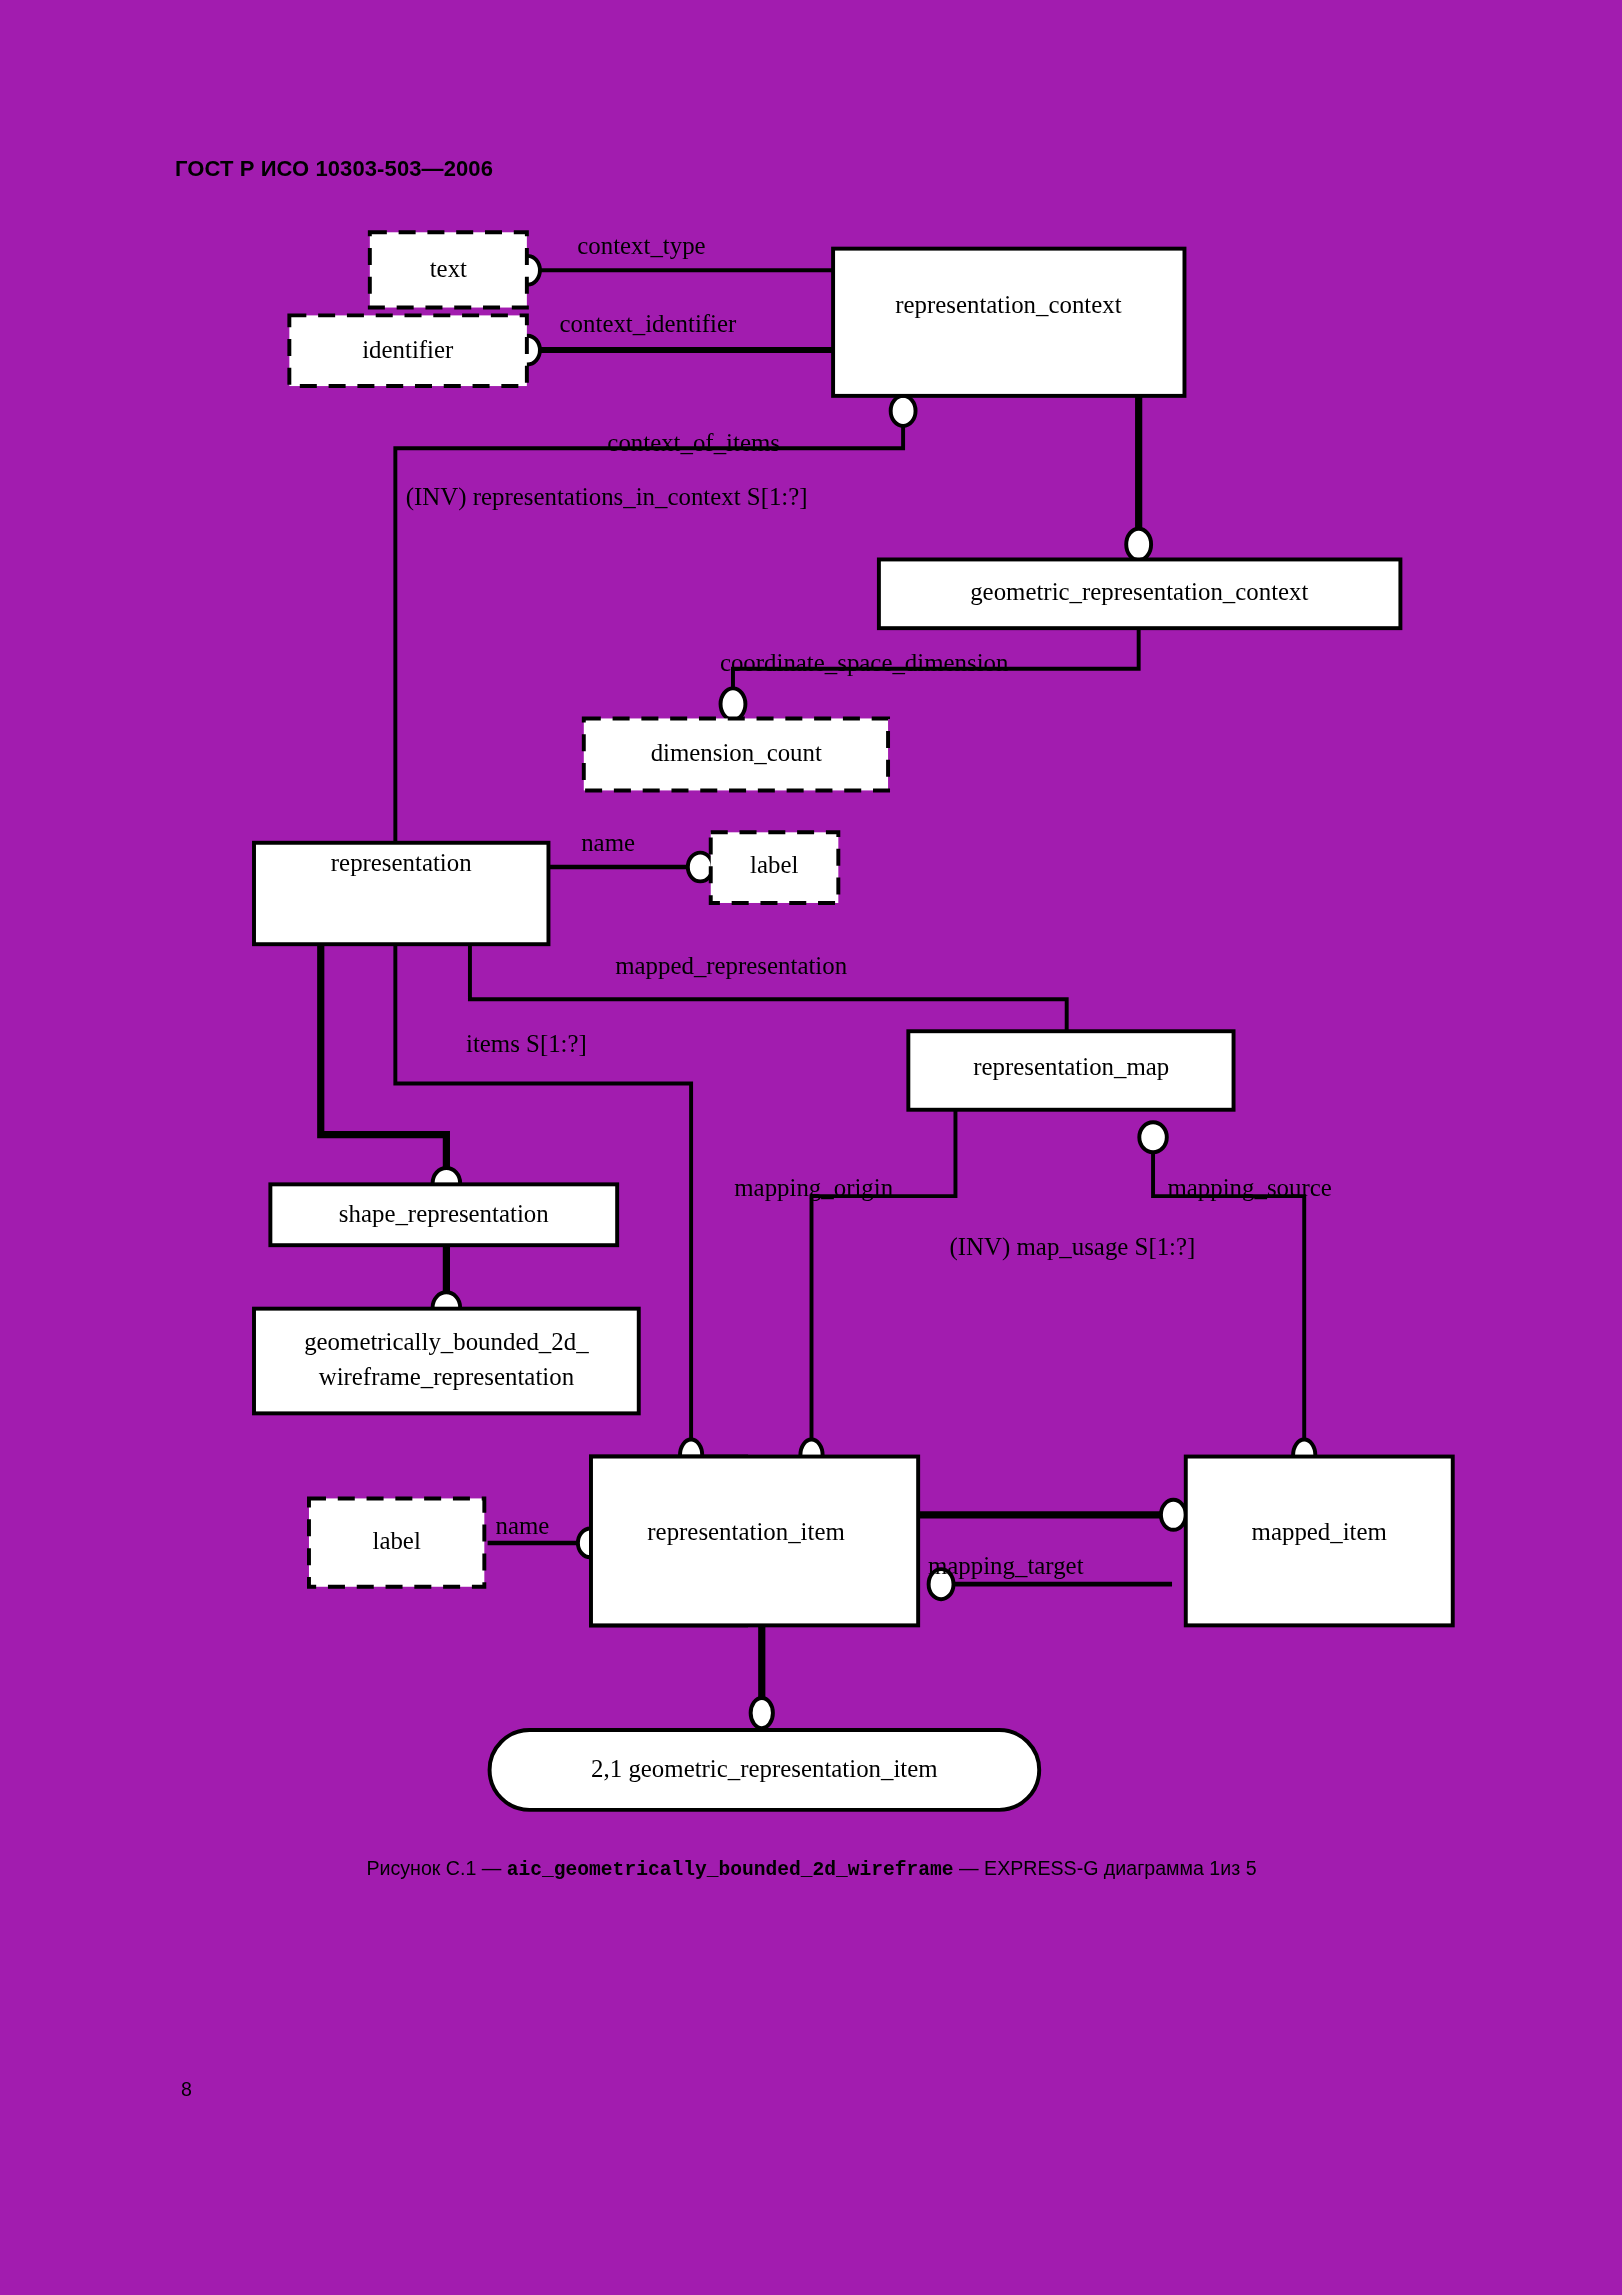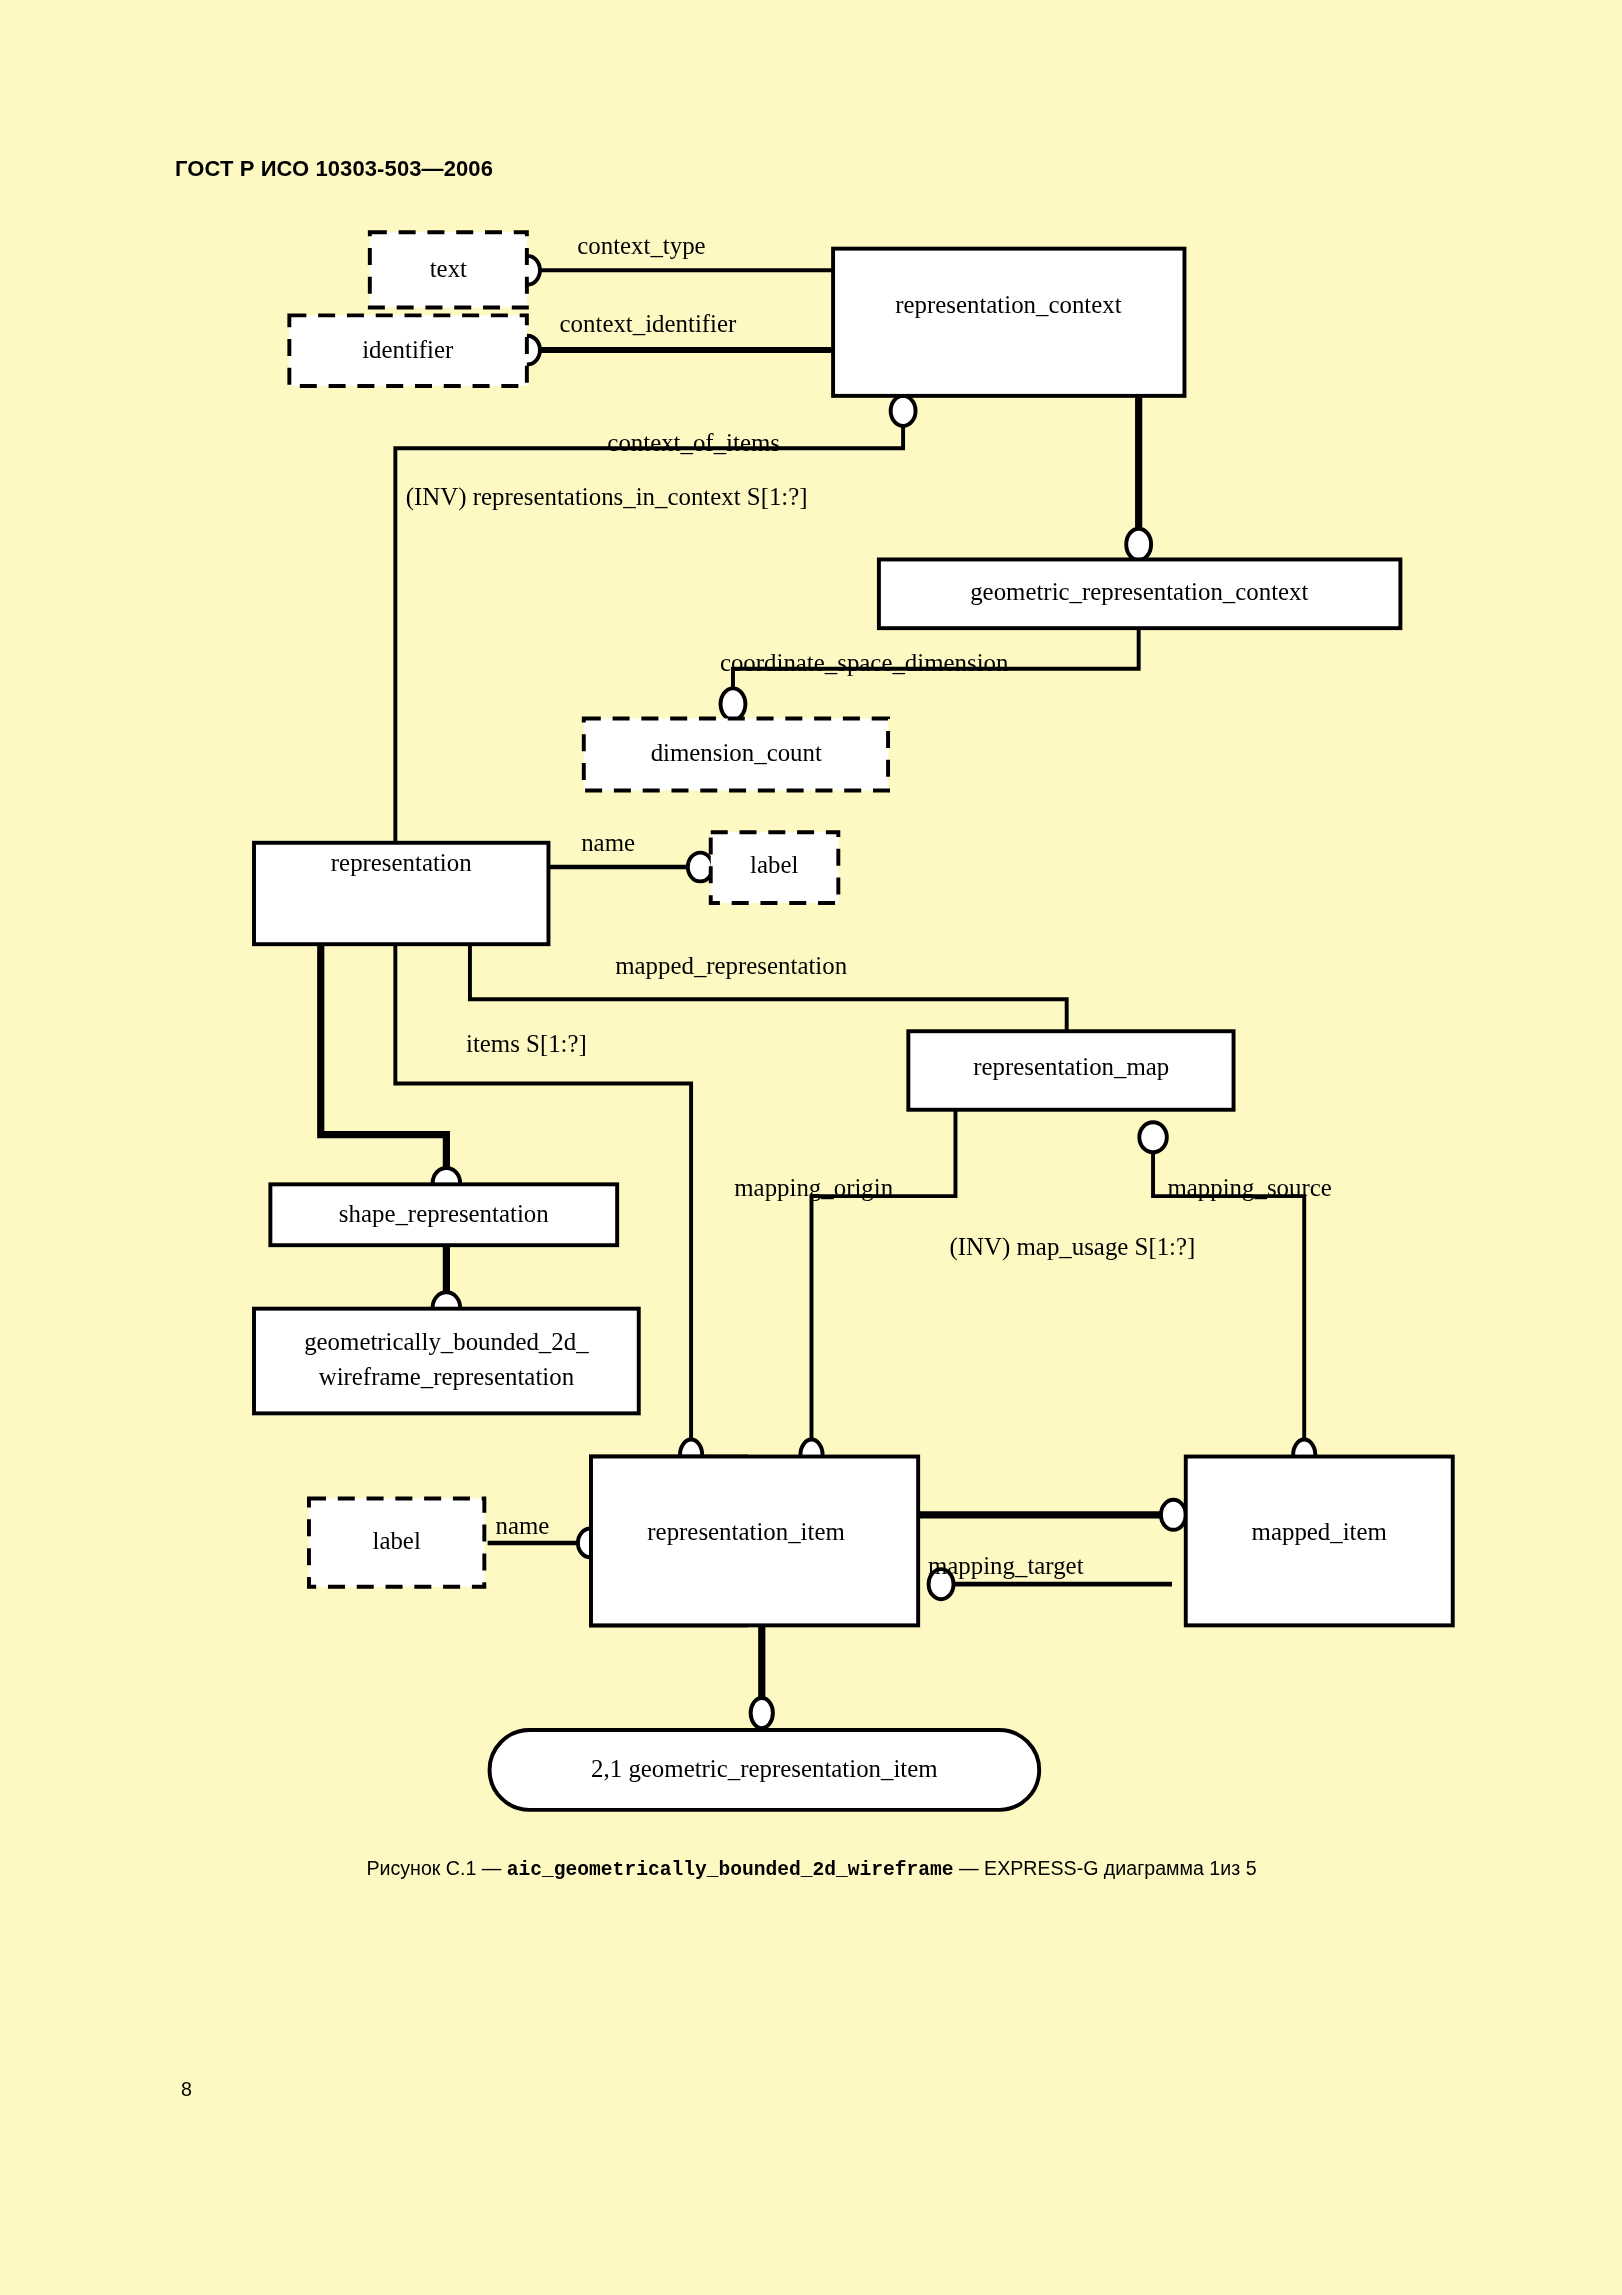--- a/index.html
+++ b/index.html
@@ -1,18 +1,18 @@
 <!DOCTYPE html>
 <html style="font-size:10.5px"><head>
 <meta charset="utf-8">
 <style>
   html,body{margin:0;padding:0;background:#ffffff;}
   body{width:1623px;height:2295px;position:relative;
        font-family:"Liberation Serif","DejaVu Serif",serif;color:#000;}
-  #page{position:absolute;inset:0;width:1623px;height:2295px;overflow:hidden;background:#fef9c3;}
+  #page{position:absolute;inset:0;width:1623px;height:2295px;overflow:hidden;background:#a21caf;}
 
   #doc-header{position:absolute;left:175px;top:156px;
       font-family:"Liberation Sans","DejaVu Sans",sans-serif;
       font-weight:bold;font-size:22px;letter-spacing:0.1px;white-space:nowrap;}
 
   #figure-area{position:absolute;left:0;top:0;width:1623px;height:1963px;padding-left:36px;}
   #diagram-svg{position:absolute;left:0;top:0;width:1623px;height:1963px;}
 
   .node-label{font-family:"Liberation Serif","DejaVu Serif",serif;font-size:38px;
       text-anchor:middle;dominant-baseline:middle;fill:#000;}

